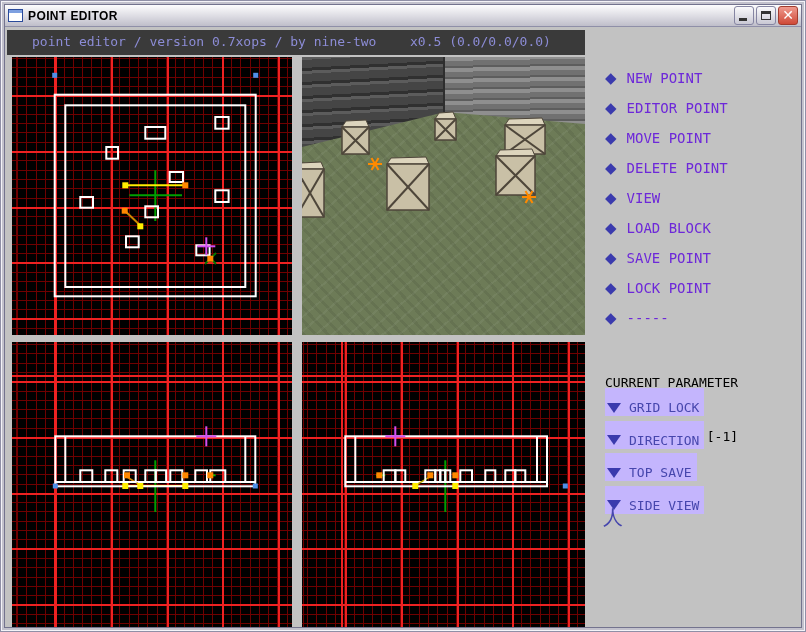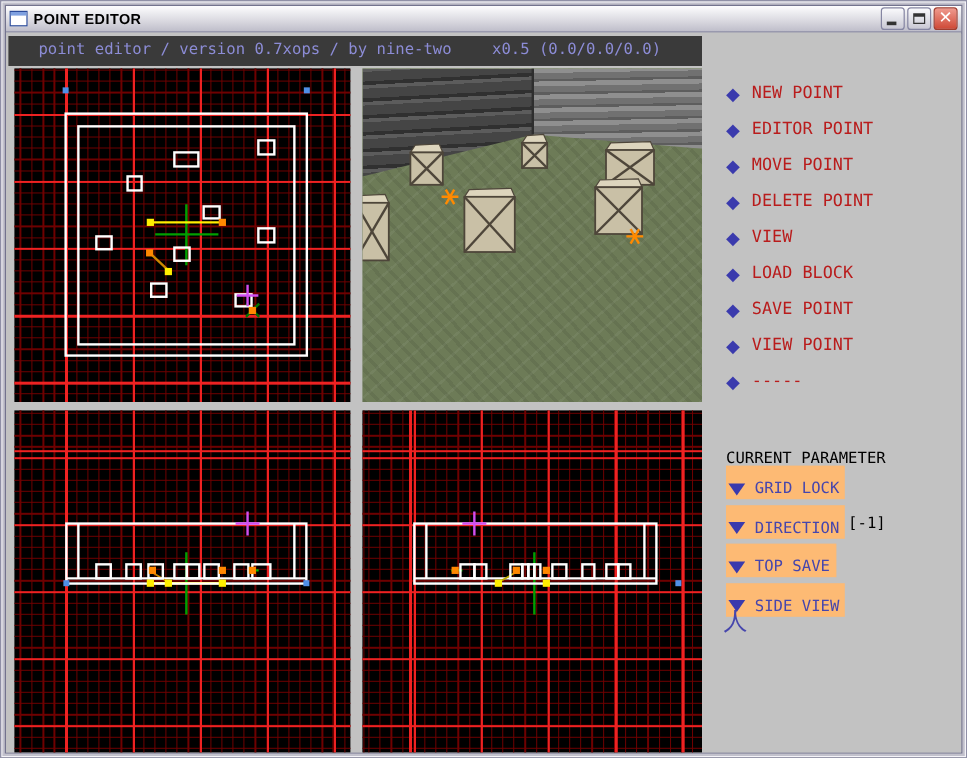--- a/index.html
+++ b/index.html
@@ -62,25 +62,25 @@
     clip-path:polygon(0 0,100% 0,100% 55px,0 90px);
     background:repeating-linear-gradient(177deg,#5c5c5c 0 3px,#454545 3px 11px,#303030 11px 14px);}
   .wall-right{position:absolute;left:142px;top:0;width:141px;height:75px;
     clip-path:polygon(0 0,100% 0,100% 67px,0 55px);
     background:repeating-linear-gradient(179deg,#8f8f8f 0 4px,#717171 4px 9px,#5d5d5d 9px 11px);}
   .wall-corner{position:absolute;left:141px;top:0;width:2px;height:55px;background:#2e2e2e;}
   
   .menu{position:absolute;left:600px;top:35px;list-style:none;margin:0;padding:0;}
   .menu li{height:30px;display:flex;align-items:center;gap:10px;cursor:pointer;}
   .diamond{color:#3a3aad;font-size:15px;line-height:1;font-family:"DejaVu Sans",sans-serif;}
-  .menu-label{color:#b91c1c;font-size:14px;}
+  .menu-label{color:#6d28d9;font-size:14px;}
   .param-block{position:absolute;left:600px;top:310px;color:#000000;font-size:13px;line-height:18px;white-space:pre;}
   .toggles{position:absolute;left:600px;top:360px;}
   .toggle-row{margin-bottom:4px;}
-  .toggle{display:inline-flex;align-items:center;gap:8px;background:#fdba74;padding:12px 5px 1px 2px;cursor:pointer;}
+  .toggle{display:inline-flex;align-items:center;gap:8px;background:#c4b5fd;padding:12px 5px 1px 2px;cursor:pointer;}
   .tri{width:0;height:0;border-left:7px solid transparent;border-right:7px solid transparent;border-top:10px solid #3a3aad;}
   .toggle-label{color:#4646ad;font-size:13px;}
   .footer-glyph{position:absolute;left:598px;top:476px;color:#4646ad;font-size:20px;font-family:"DejaVu Sans",sans-serif;}
 </style>
 </head>
 <body>
 
 <div class="window">
 
   <div class="titlebar">
@@ -261,21 +261,21 @@
       <li>
           <span class="diamond">◆</span>
           <span class="menu-label">LOAD BLOCK</span>
         </li>
       <li>
           <span class="diamond">◆</span>
           <span class="menu-label">SAVE POINT</span>
         </li>
       <li>
           <span class="diamond">◆</span>
-          <span class="menu-label">VIEW POINT</span>
+          <span class="menu-label">LOCK POINT</span>
         </li>
       <li>
           <span class="diamond">◆</span>
           <span class="menu-label">-----</span>
         </li>
     </ul>
 
     <div class="param-block">
       <div>CURRENT PARAMETER</div>
       <div>[1] [2] [22] [-1]</div>

